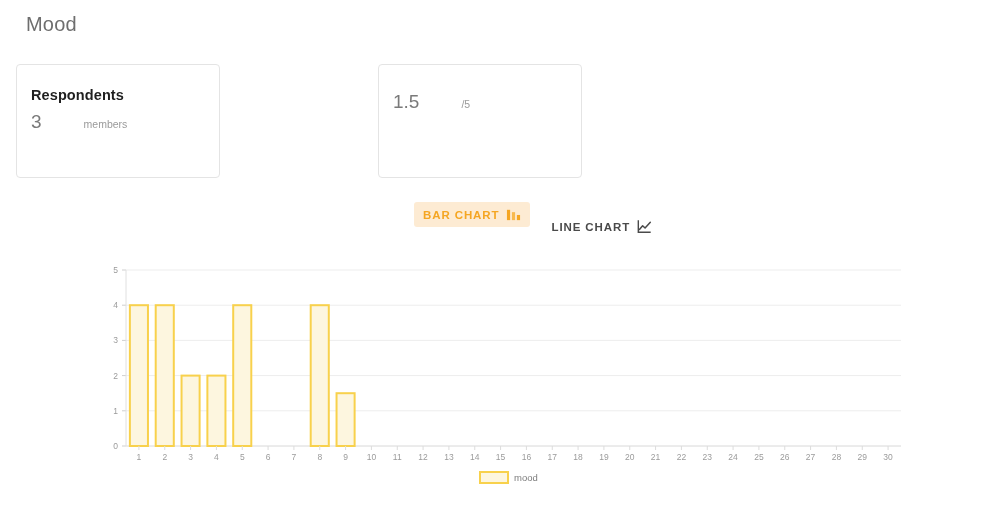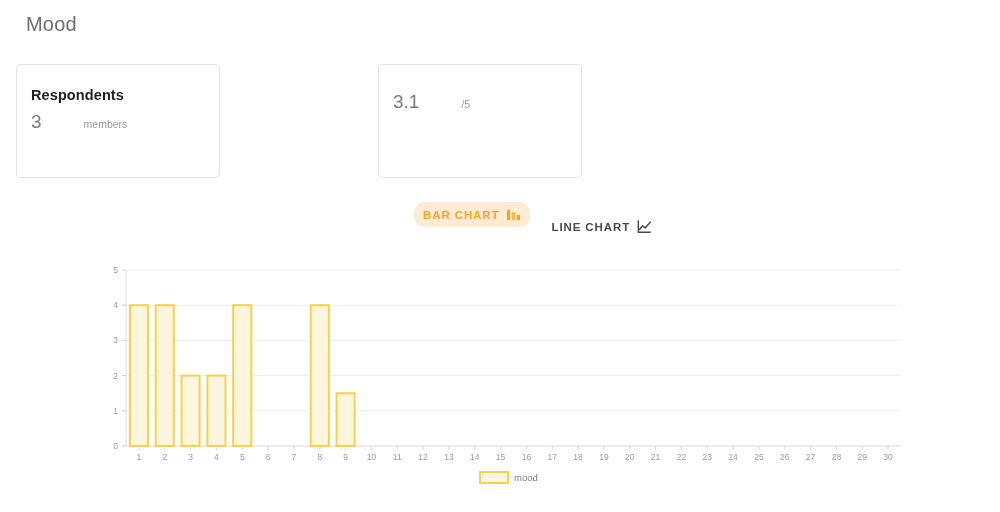--- a/index.html
+++ b/index.html
@@ -77,21 +77,21 @@
     top: 190px;
     display: flex;
     align-items: center;
     gap: 12px;
   }
   .toggle-btn {
     display: flex;
     align-items: center;
     gap: 7px;
     padding: 5px 9px;
-    border-radius: 11px;
+    border-radius: 3px;
     cursor: pointer;
     font-size: 11.5px;
     font-weight: 700;
     letter-spacing: 0.9px;
     justify-content: flex-end;
   }
   .toggle-btn.active {
     background: #fdebd3;
     color: #f5a623;
   }
@@ -136,21 +136,21 @@
 <div class="cards">
   <div class="card">
     <div class="card-title">Respondents</div>
     <div class="card-value-row">
       <span class="card-value">3</span>
       <span class="card-unit">members</span>
     </div>
   </div>
   <div class="card">
     <div class="card-value-row">
-      <span class="card-value">3.1</span>
+      <span class="card-value">1.5</span>
       <span class="card-unit">/5</span>
     </div>
   </div>
 </div>
 
 <div class="chart-toggle">
   <div class="toggle-btn active">
     <span>BAR CHART</span>
     <span class="toggle-icon">
       <svg viewBox="0 0 16 16" width="15" height="15">

